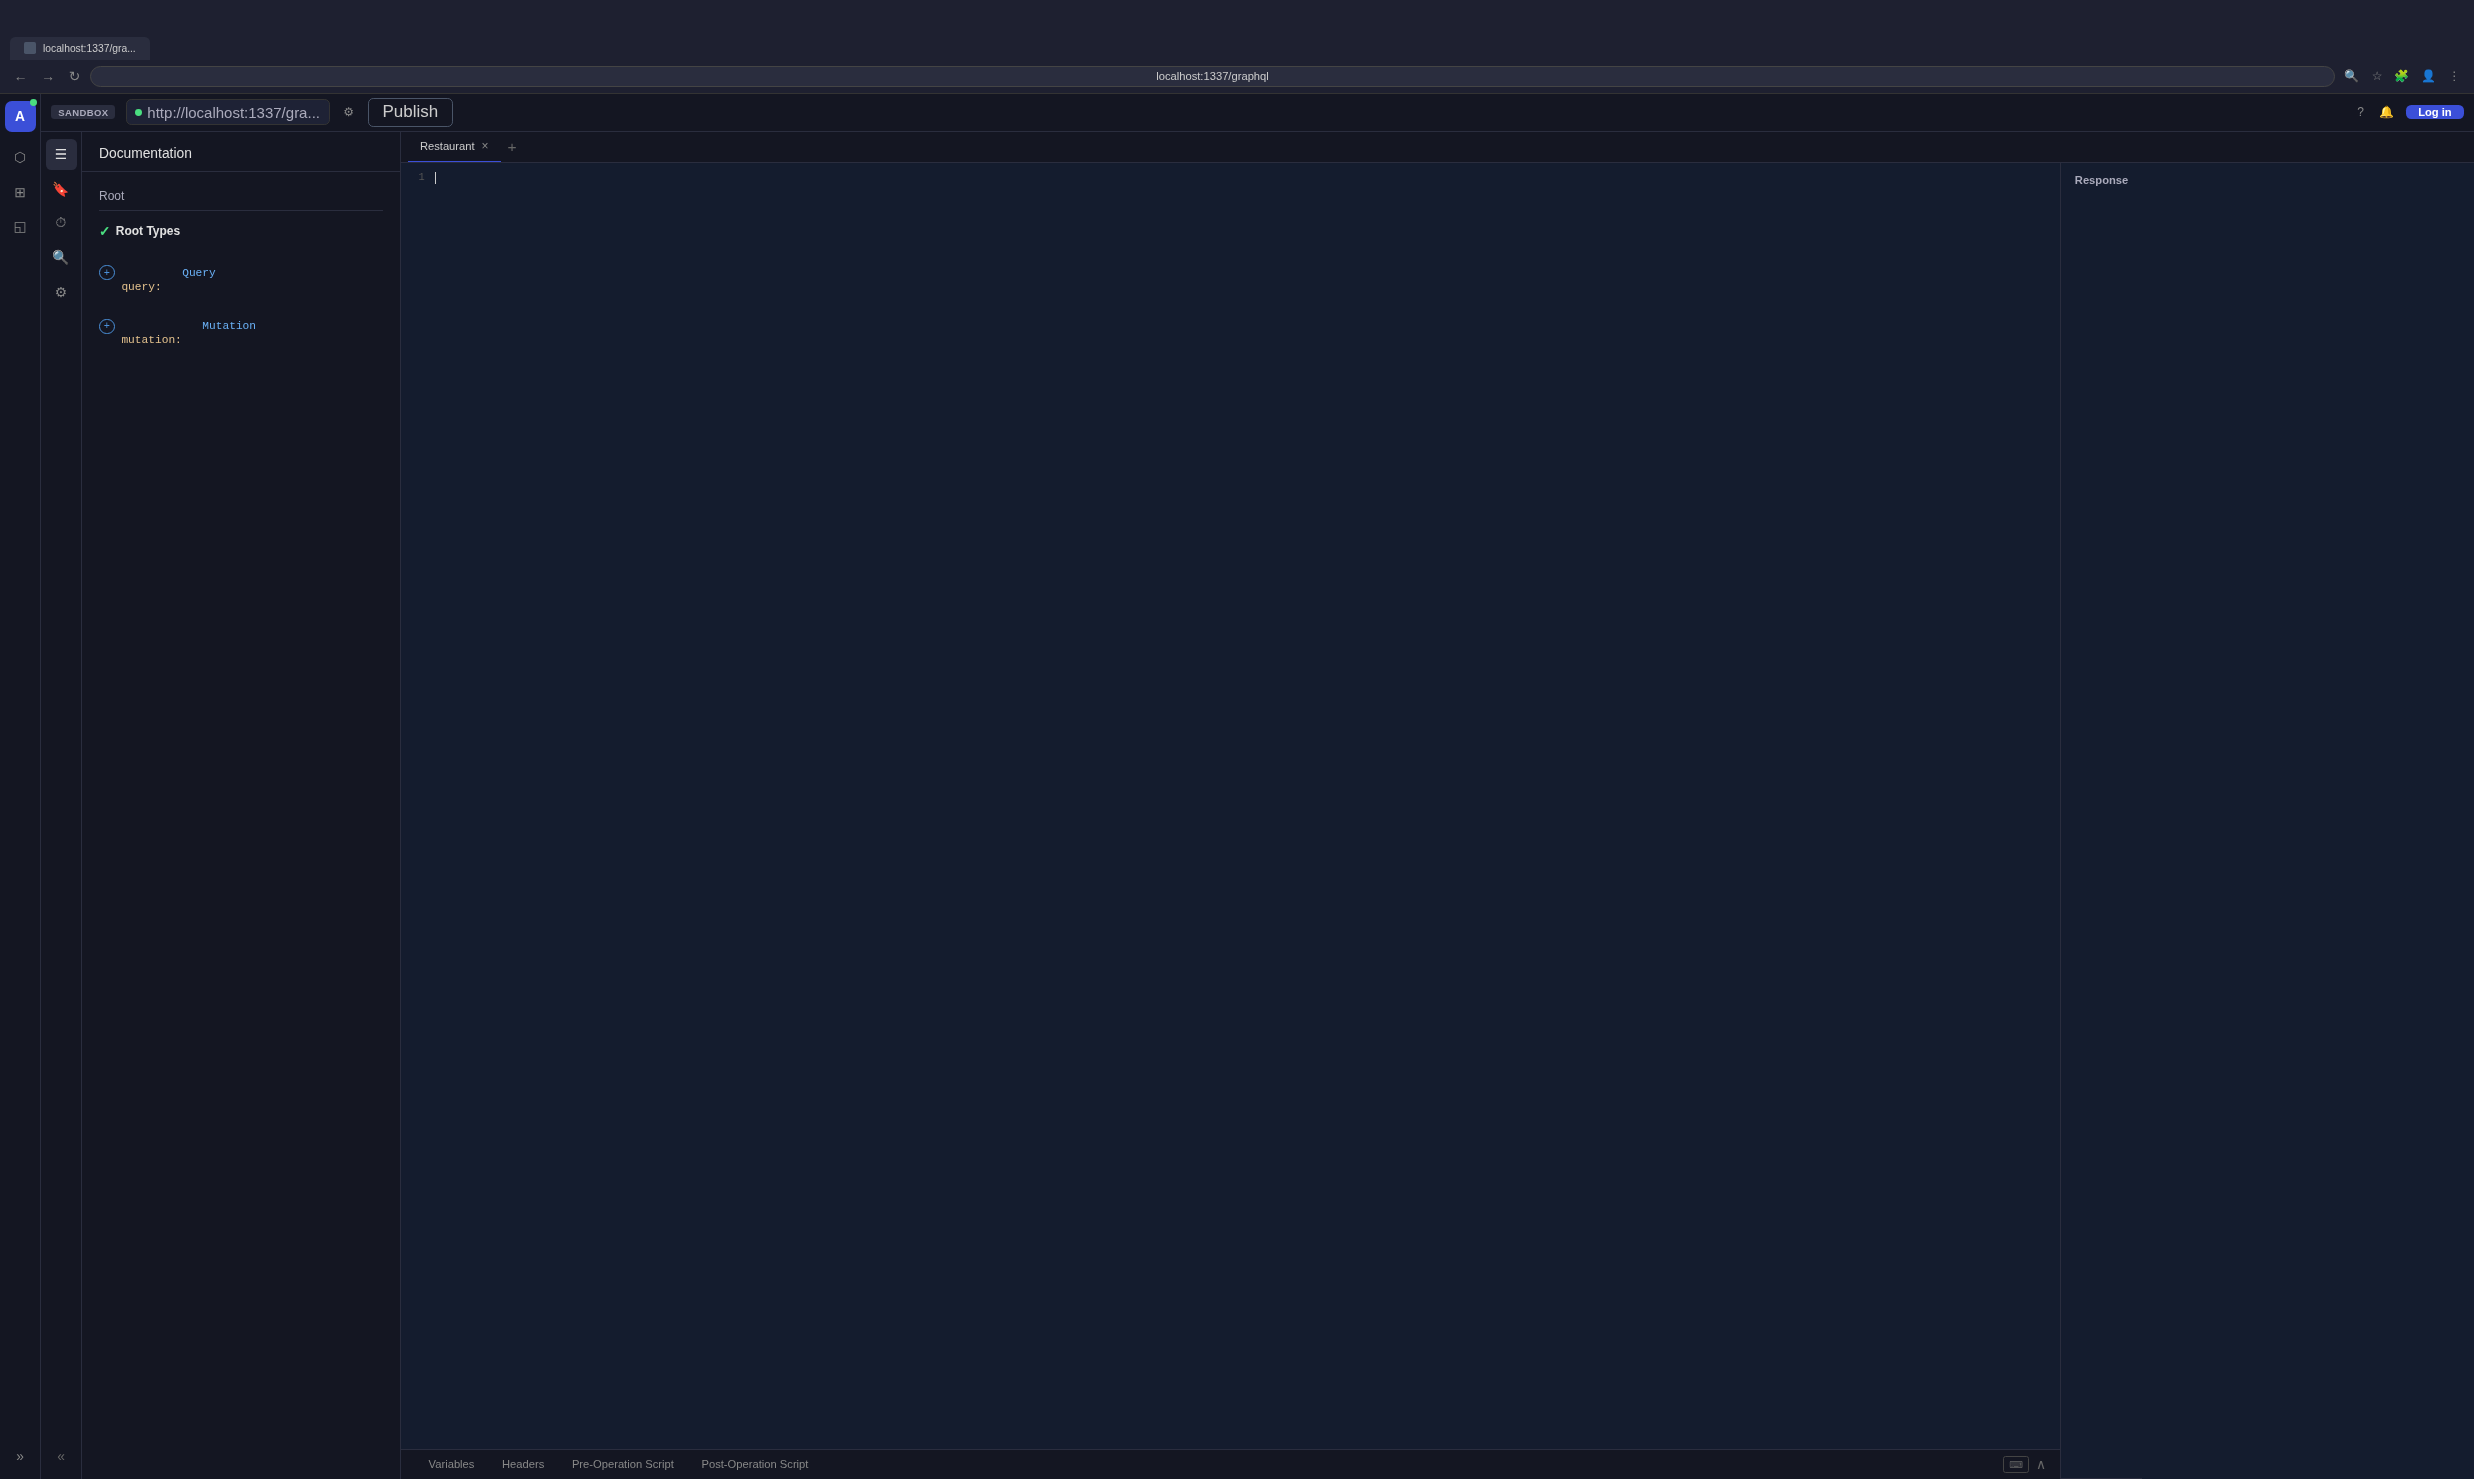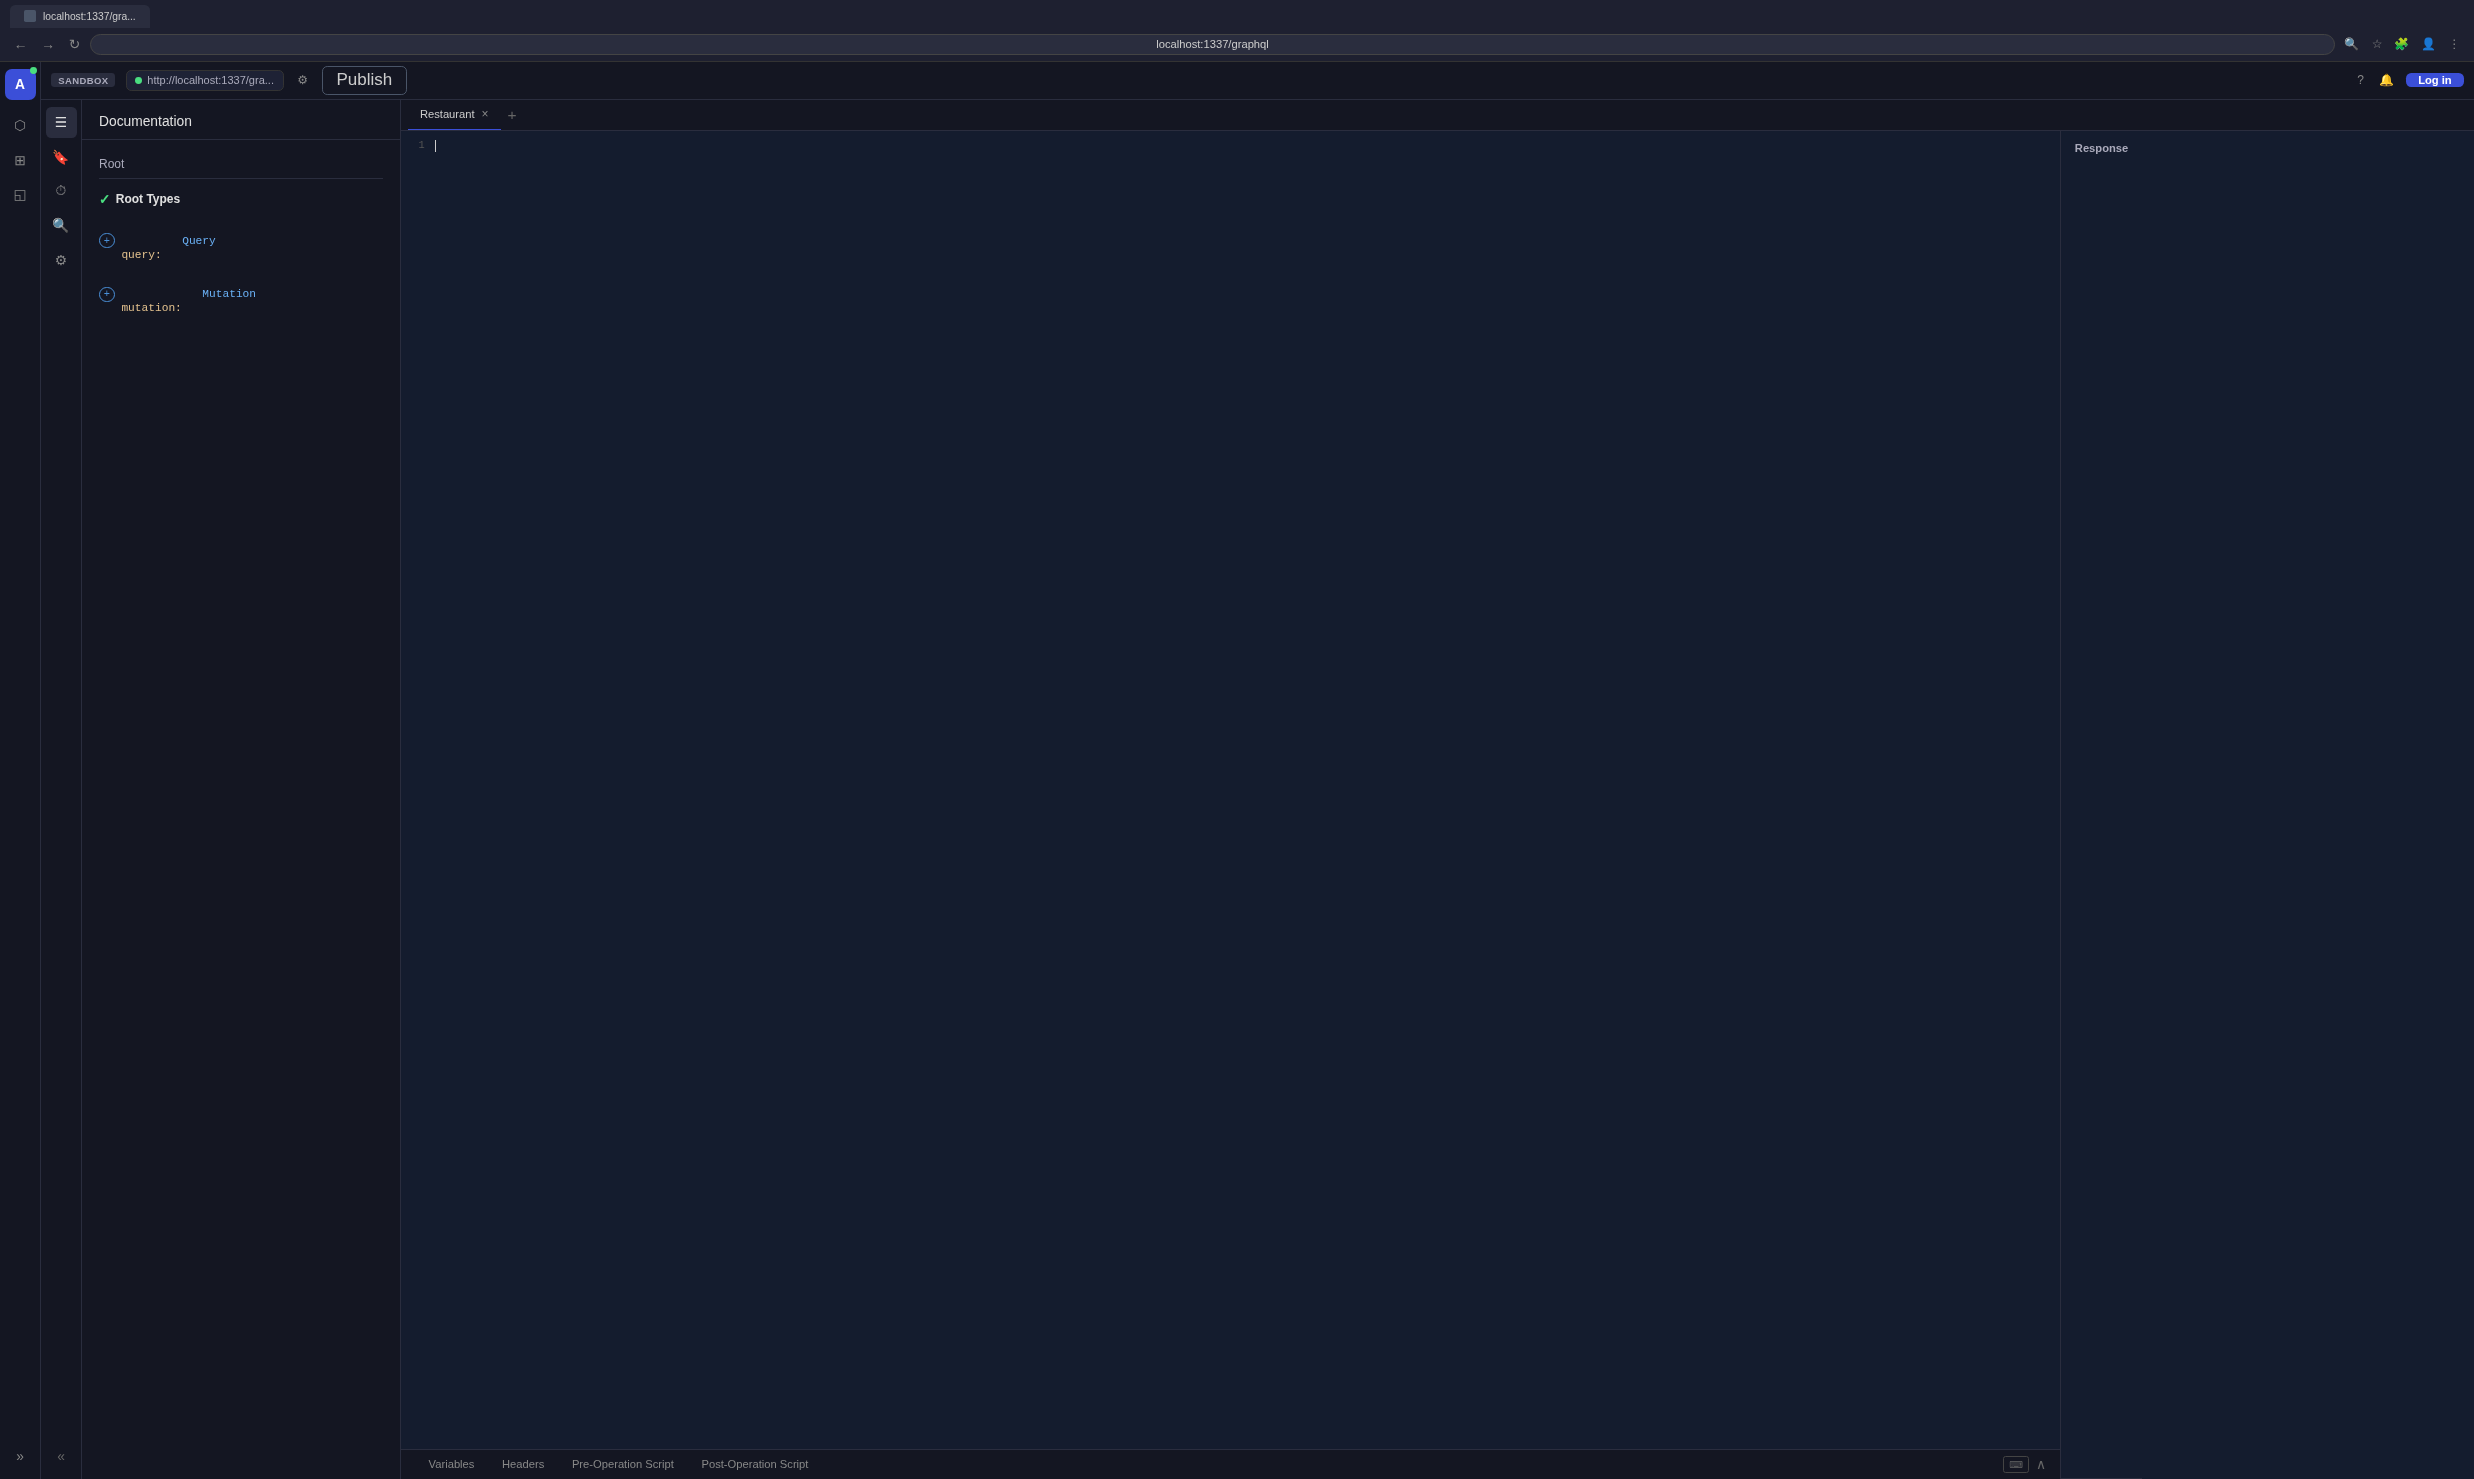--- a/index.html
+++ b/index.html
@@ -8,20 +8,21 @@
     
     .browser-chrome {
       background: #1e2030;
       border-bottom: 0.9px solid #333;
       flex-shrink: 0;
     }
     .browser-tabs {
       display: flex;
       padding: 5.2px 10.3px 0;
       gap: 3.4px;
+      margin-top: 32px;
     }
     .browser-tab {
       background: #2a2d3e;
       border-radius: 5.2px 5.2px 0 0;
       padding: 5.2px 13.8px;
       font-size: 10.3px;
       color: #ccc;
       display: flex;
       align-items: center;
       gap: 6.9px;
@@ -129,21 +130,21 @@
       letter-spacing: 0.4px;
     }
     .endpoint-indicator {
       display: flex;
       align-items: center;
       gap: 5.2px;
       background: #1e2235;
       border: 0.9px solid #333;
       border-radius: 5.2px;
       padding: 3.4px 8.6px;
-      font-size: 11px;
+      font-size: 15px;
       color: #aab;
     }
     .endpoint-dot {
       width: 6.9px; height: 6.9px;
       background: #4ade80;
       border-radius: 50%;
     }
     .settings-gear-btn {
       background: none; border: none; color: #888; cursor: pointer; font-size: 12px; padding: 3.4px;
     }

